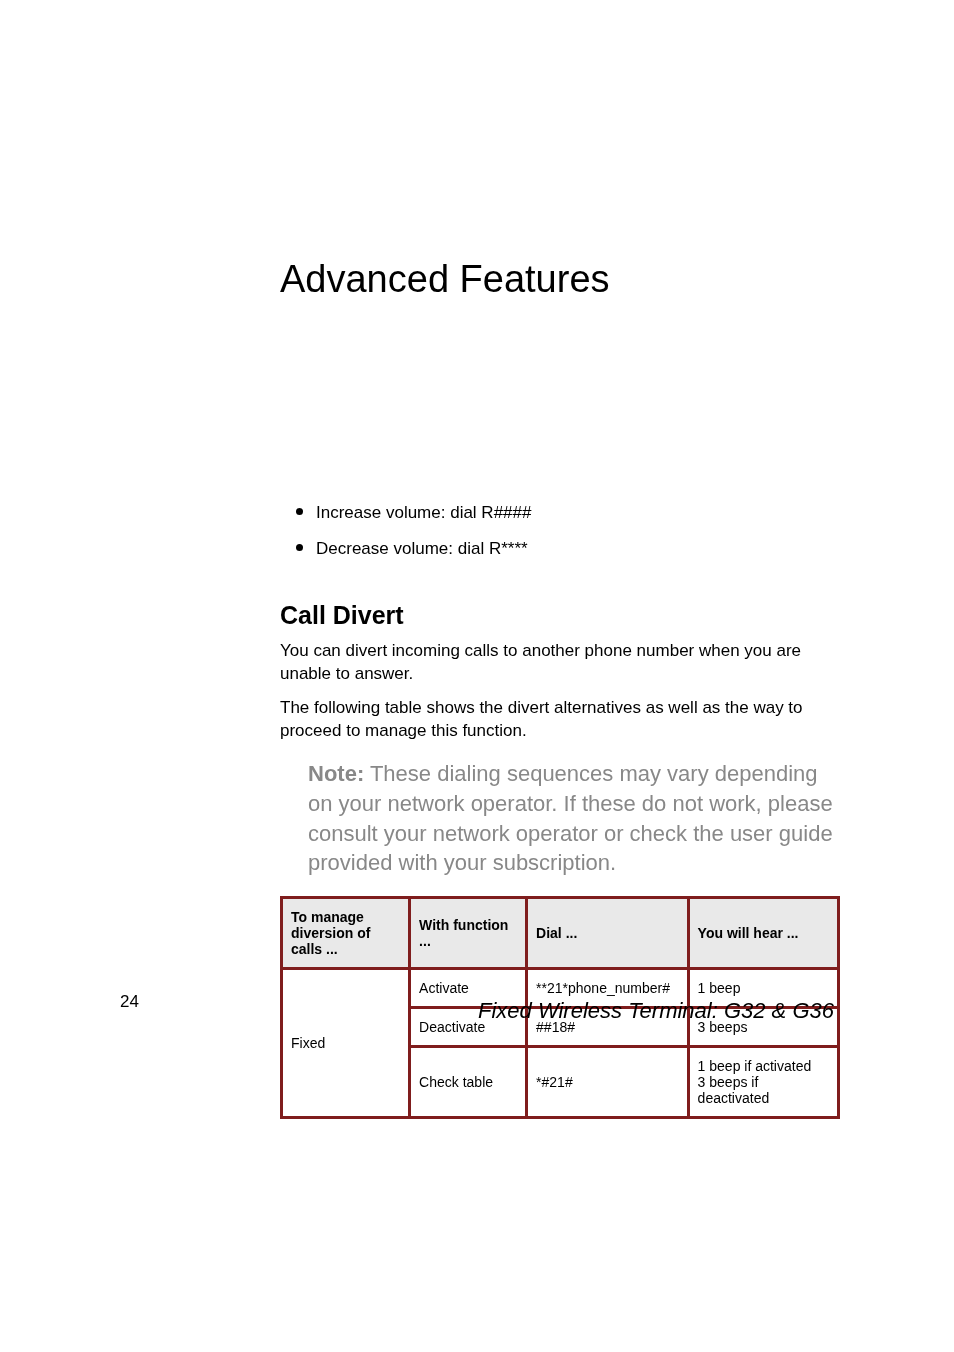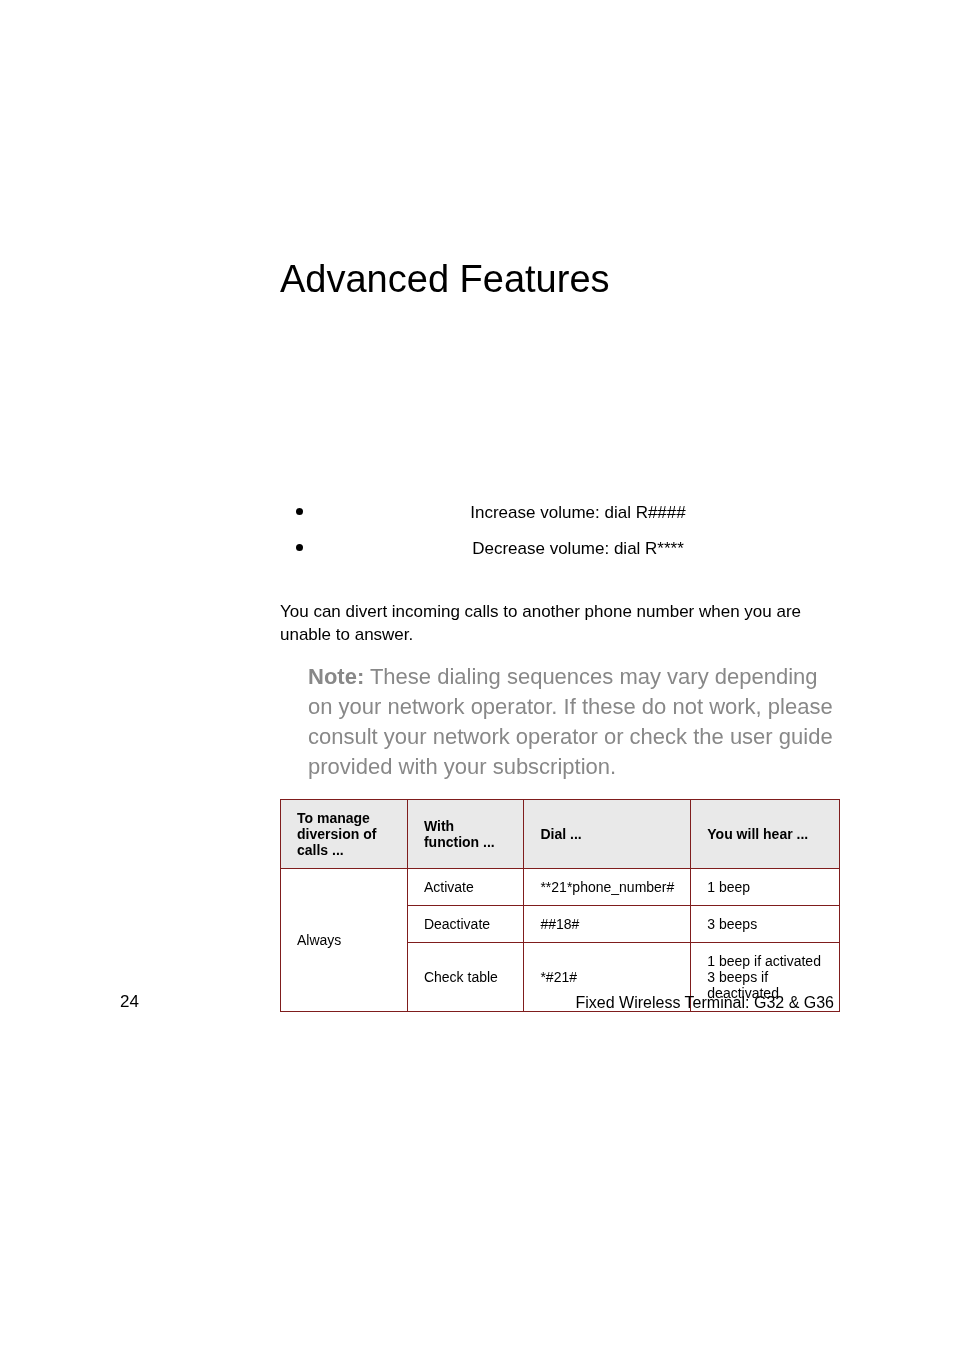--- a/index.html
+++ b/index.html
@@ -4,55 +4,57 @@
 <style>
   * { box-sizing: border-box; margin: 0; padding: 0; }
   html, body { width: 954px; height: 1352px; background: #fff; }
   body { font-family: Arial, Helvetica, sans-serif; color: #000; position: relative; }
   .page { position: relative; width: 954px; height: 1084px; padding: 0; }
   .content { position: absolute; left: 280px; top: 258px; width: 560px; }
   .title { font-size: 38px; font-weight: 300; letter-spacing: 0; margin-bottom: 200px; }
   .intro { font-size: 17px; line-height: 1.35; margin-bottom: 44px; }
   .h2 { font-size: 25px; font-weight: bold; margin-bottom: 10px; }
   .para { font-size: 17px; line-height: 1.35; margin-bottom: 12px; }
-  ul.bullets { list-style: none; padding: 0; margin: 10px 0 0 0; text-align: center; }
+  ul.bullets { list-style: none; padding: 0; margin: 10px 0 0 0; }
   ul.bullets li { position: relative; padding-left: 36px; font-size: 17px; line-height: 1.4; margin-bottom: 12px; }
   ul.bullets li::before { content: ""; position: absolute; left: 16px; top: 7px; width: 7px; height: 7px; background: #000; border-radius: 50%; }
   .section-gap { margin-top: 40px; }
   .note-block { padding: 4px 0 0 28px; margin-bottom: 18px; }
   .note-block .note { font-size: 22px; line-height: 1.35; color: #888; }
   .note-block .note .note-label { font-weight: bold; }
   table.divert { width: 100%; border-collapse: collapse; font-size: 14px; }
-  table.divert th, table.divert td { border: 1px solid #7f1d1d; padding: 10px 16px; text-align: left; vertical-align: middle; }
+  table.divert th, table.divert td { border: 3px solid #7f1d1d; padding: 10px 8px; text-align: left; vertical-align: middle; }
   table.divert thead th { background: #e9e9e9; font-weight: bold; font-size: 14px; }
   table.divert .col1 { width: 23%; }
   table.divert .col2 { width: 21%; }
   table.divert .col3 { width: 29%; }
   table.divert .col4 { width: 27%; }
   .footer { position: absolute; bottom: 60px; left: 0; width: 954px; }
   .footer .page-num { position: absolute; left: 120px; bottom: 12px; font-size: 17px; }
-  .footer .book-title { position: absolute; right: 120px; bottom: 12px; font-size: 16px; }
+  .footer .book-title { position: absolute; right: 120px; bottom: 0; font-size: 22px; font-style: italic; }
 </style>
 </head>
 <body>
 
 <div class="page">
   <div class="content">
 
     <h1 class="title">Advanced Features</h1>
 
 
     <ul class="bullets">
       <li>Increase volume: dial R####</li>
       <li>Decrease volume: dial R****</li>
     </ul>
 
     <div class="section-gap"></div>
 
+    <h2 class="h2">Call Divert</h2>
     <p class="para">You can divert incoming calls to another phone number when you are unable to answer.</p>
+    <p class="para">The following table shows the divert alternatives as well as the way to proceed to manage this function.</p>
 
     <div class="note-block">
       <p class="note">
         <span class="note-label">Note:</span><span> These dialing sequences may vary depending on your network operator. If these do not work, please consult your network operator or check the user guide provided with your subscription.</span>
       </p>
     </div>
 
     <table class="divert">
       <colgroup>
         <col class="col1">
@@ -63,21 +65,21 @@
       <thead>
         <tr>
           <th>To manage diversion of calls ...</th>
           <th>With function ...</th>
           <th>Dial ...</th>
           <th>You will hear ...</th>
         </tr>
       </thead>
       <tbody>
         <tr>
-          <td rowspan="3">Always</td>
+          <td rowspan="3">Fixed</td>
           <td>Activate</td>
           <td>**21*phone_number#</td>
           <td>1 beep</td>
         </tr>
         <tr>
           <td>Deactivate</td>
           <td>##18#</td>
           <td>3 beeps</td>
         </tr>
         <tr>

